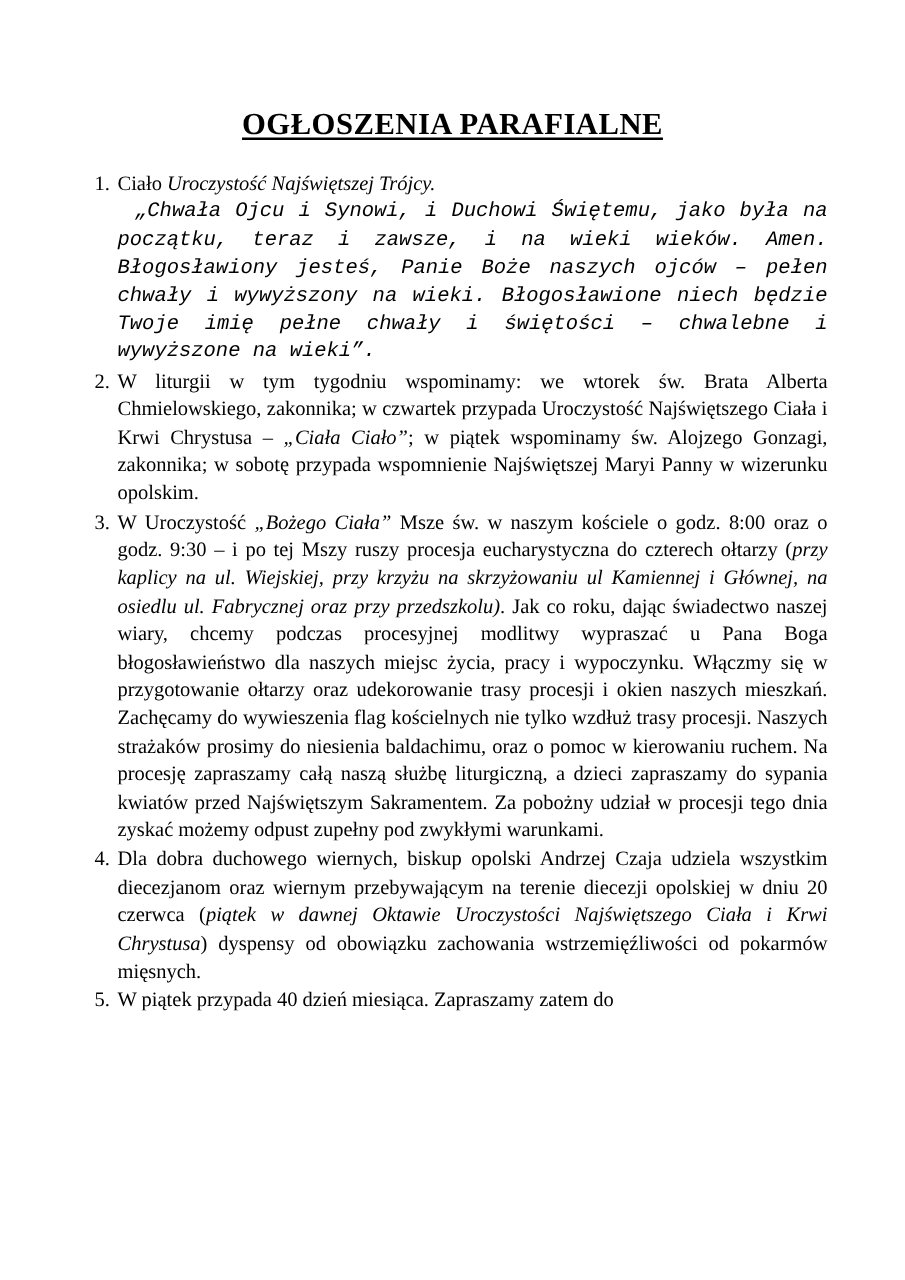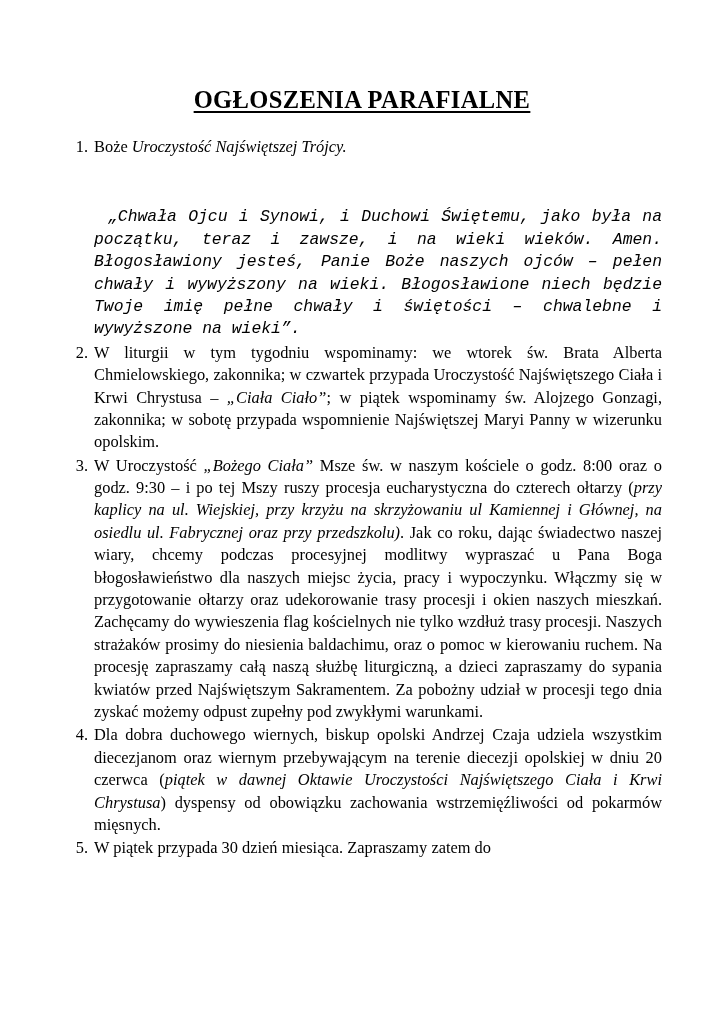--- a/index.html
+++ b/index.html
@@ -51,55 +51,54 @@
     content: counter(item) ".";
     position: absolute;
     left: 6px;
     top: 0;
     width: 20px;
     text-align: right;
     font-size: 16.4px;
   }
   .it {
     font-style: italic;
-    margin-top: 48px;
   }
   .para-indent {
     display: block;
     text-indent: 14px;
     font-family: Liberation Mono, monospace;
   }
   .body-text {
     display: inline;
   }
 </style>
 </head>
 <body>
 
 <div class="page">
 
   <div class="doc-title">OGŁOSZENIA  PARAFIALNE</div>
 
   <ol class="announcements">
 
     <li>
-      <span class="body-text">Boże </span><span class="it">Uroczystość Najświętszej Trójcy.</span>
+      <span class="body-text">Ciało </span><span class="it">Uroczystość Najświętszej Trójcy.</span>
       <span class="it para-indent">„Chwała Ojcu i Synowi, i Duchowi Świętemu, jako była na początku, teraz i zawsze, i na wieki wieków. Amen. Błogosławiony jesteś, Panie Boże naszych ojców – pełen chwały i wywyższony na wieki. Błogosławione niech będzie Twoje imię pełne chwały i świętości – chwalebne i wywyższone na wieki”.</span>
     </li>
 
     <li>
       <span class="body-text">W liturgii w tym tygodniu wspominamy: we wtorek św. Brata Alberta Chmielowskiego, zakonnika; w czwartek przypada Uroczystość Najświętszego Ciała i Krwi Chrystusa – </span><span class="it">„Ciała Ciało”</span><span class="body-text">; w piątek wspominamy św. Alojzego Gonzagi, zakonnika; w sobotę przypada wspomnienie Najświętszej Maryi Panny w wizerunku opolskim.</span>
     </li>
 
     <li>
       <span class="body-text">W Uroczystość </span><span class="it">„Bożego Ciała”</span><span class="body-text"> Msze św. w naszym kościele o godz. 8:00 oraz o godz. 9:30 – i po tej Mszy ruszy procesja eucharystyczna do czterech ołtarzy (</span><span class="it">przy kaplicy na ul. Wiejskiej, przy krzyżu na skrzyżowaniu ul Kamiennej i Głównej, na osiedlu ul. Fabrycznej oraz przy przedszkolu)</span><span class="body-text">. Jak co roku, dając świadectwo naszej wiary, chcemy podczas procesyjnej modlitwy wypraszać u Pana Boga błogosławieństwo dla naszych miejsc życia, pracy i wypoczynku. Włączmy się w przygotowanie ołtarzy oraz udekorowanie trasy procesji i okien naszych mieszkań. Zachęcamy do wywieszenia flag kościelnych nie tylko wzdłuż trasy procesji. Naszych strażaków prosimy do niesienia baldachimu, oraz o pomoc w kierowaniu ruchem. Na procesję zapraszamy całą naszą służbę liturgiczną, a dzieci zapraszamy do sypania kwiatów przed Najświętszym Sakramentem. Za pobożny udział w procesji tego dnia zyskać możemy odpust zupełny pod zwykłymi warunkami.</span>
     </li>
 
     <li>
       <span class="body-text">Dla dobra duchowego wiernych, biskup opolski Andrzej Czaja udziela wszystkim diecezjanom oraz wiernym przebywającym na terenie diecezji opolskiej w dniu 20 czerwca (</span><span class="it">piątek w dawnej Oktawie Uroczystości Najświętszego Ciała i Krwi Chrystusa</span><span class="body-text">) dyspensy od obowiązku zachowania wstrzemięźliwości od pokarmów mięsnych.</span>
     </li>
 
     <li>
-      <span class="body-text">W piątek przypada 30 dzień miesiąca. Zapraszamy zatem do</span>
+      <span class="body-text">W piątek przypada 40 dzień miesiąca. Zapraszamy zatem do</span>
     </li>
 
   </ol>
 </div>
 
 </body></html>

